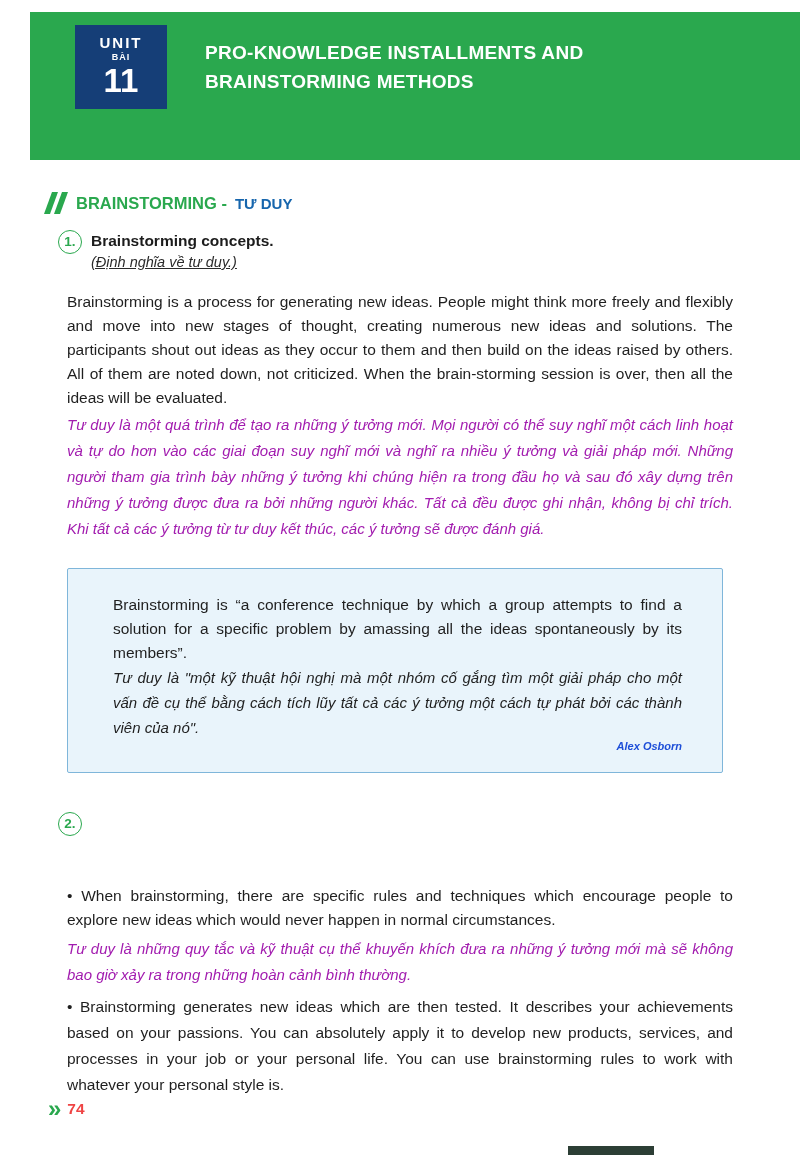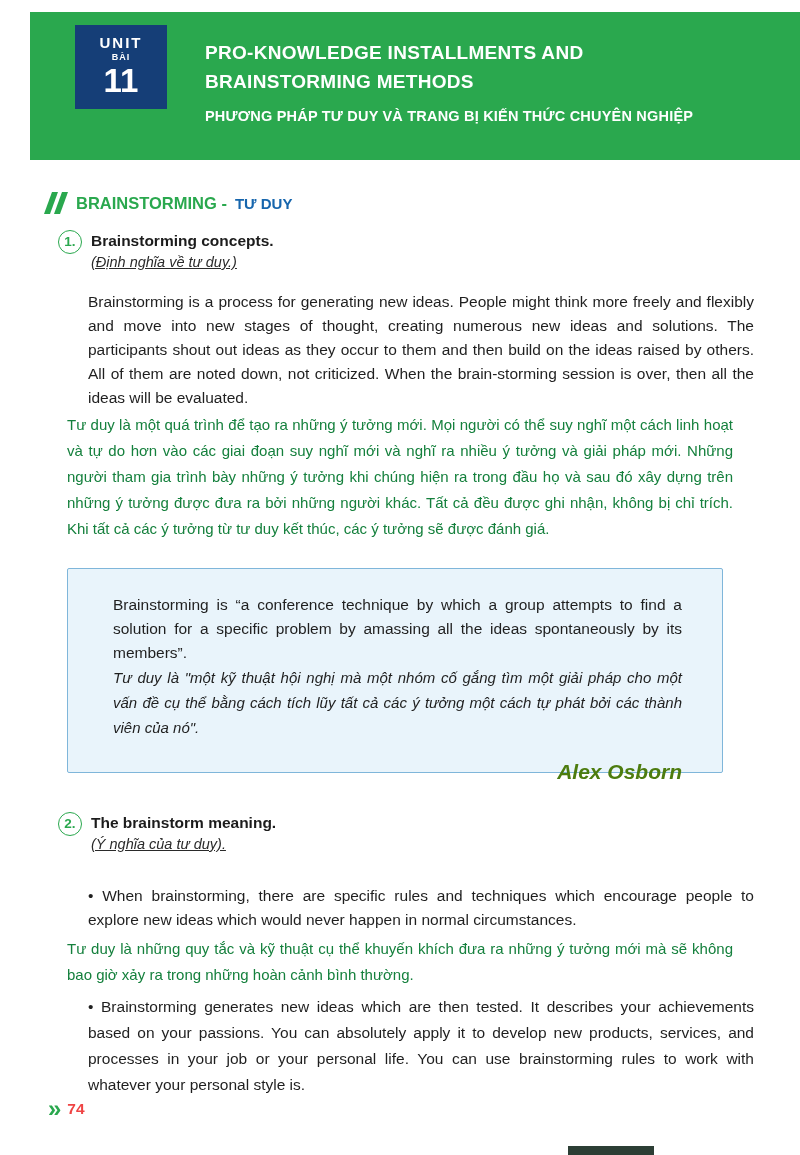--- a/index.html
+++ b/index.html
@@ -37,32 +37,32 @@
   .num-circle {
     flex:0 0 auto; width:24px; height:24px; border:1.6px solid #2aa84e; border-radius:50%;
     color:#2aa84e; font-weight:bold; font-size:13.5px; text-align:center; line-height:22px;
     margin-right:9px; margin-top:0px;
   }
   .item-title { font-size:15.5px; font-weight:bold; color:#1c1c1c; line-height:22px; }
   .item-subtitle { font-size:14.5px; font-style:italic; color:#2a2a2a; margin-top:2px;text-decoration:underline; }
 
   
   .para { position:absolute; left:67px; width:666px; text-align:justify; }
-  .para-en { font-size:15.5px; line-height:24px; color:#1f1f1f;margin-left:21px; }
-  .para-vi { font-size:15px; line-height:26px; color:#15803d; }
+  .para-en { font-size:15.5px; line-height:24px; color:#1f1f1f; }
+  .para-vi { font-size:15px; font-style:italic; line-height:26px; color:#a21caf; }
 
   
   .quote-box {
     position:absolute; left:67px; top:568px; width:656px; height:205px;
     background:#e9f4fb; border:1px solid #7fb6da; border-radius:2px;
     padding:24px 40px 6px 45px;
   }
   .quote-en { font-size:15.5px; line-height:24px; text-align:justify; color:#1f1f1f; }
   .quote-vi { font-size:15px; font-style:italic; line-height:25px; text-align:justify; color:#1f1f1f; }
-  .quote-attr { margin-top:20px; text-align:right; font-weight:bold; font-style:italic; font-size:21px; color:#4d7c0f; }
+  .quote-attr { text-align:right; font-weight:bold; font-style:italic; font-size:11px; color:#1d4ed8; }
 
   
   .footer { position:absolute; left:48px; top:1098px; display:flex; align-items:center; }
   .footer-chevrons { color:#2aa84e; font-size:24px; font-weight:bold; line-height:22px; margin-right:6px; }
   .footer-page { color:#ef4444; font-weight:bold; font-size:15.5px; }
 
   .bottom-mark { position:absolute; left:568px; bottom:0; width:86px; height:9px; background:#2c3e35; }
 </style>
 </head>
 <body>
@@ -71,21 +71,20 @@
 
   <div class="header-band">
     <div class="unit-box">
       <div class="unit-label">UNIT</div>
       <div class="unit-label-vi">BÀI</div>
       <div class="unit-number">11</div>
     </div>
     <div class="header-text">
       <div class="header-title">PRO-KNOWLEDGE INSTALLMENTS AND</div>
       <div class="header-title">BRAINSTORMING METHODS</div>
-      <div class="header-subtitle">PHƯƠNG PHÁP TƯ DUY VÀ TRANG BỊ KIẾN THỨC CHUYÊN NGHIỆP</div>
     </div>
   </div>
 
   <div class="section-heading">
     <span class="slashes">
         <i></i>
         <i></i>
       </span>
     <span class="sec-en">BRAINSTORMING -</span>
     <span class="sec-vi">TƯ DUY</span>
@@ -103,24 +102,20 @@
   <div class="para para-vi" style="top:412px;">Tư duy là một quá trình để tạo ra những ý tưởng mới. Mọi người có thể suy nghĩ một cách linh hoạt và tự do hơn vào các giai đoạn suy nghĩ mới và nghĩ ra nhiều ý tưởng và giải pháp mới. Những người tham gia trình bày những ý tưởng khi chúng hiện ra trong đầu họ và sau đó xây dựng trên những ý tưởng được đưa ra bởi những người khác. Tất cả đều được ghi nhận, không bị chỉ trích. Khi tất cả các ý tưởng từ tư duy kết thúc, các ý tưởng sẽ được đánh giá.</div>
 
   <div class="quote-box">
     <div class="quote-en">Brainstorming is “a conference technique by which a group attempts to find a solution for a specific problem by amassing all the ideas spontaneously by its members”.</div>
     <div class="quote-vi">Tư duy là "một kỹ thuật hội nghị mà một nhóm cố gắng tìm một giải pháp cho một vấn đề cụ thể bằng cách tích lũy tất cả các ý tưởng một cách tự phát bởi các thành viên của nó".</div>
     <div class="quote-attr">Alex Osborn</div>
   </div>
 
   <div class="item-head" style="top:812px;">
     <span class="num-circle">2.</span>
-    <div>
-      <div class="item-title">The brainstorm meaning.</div>
-      <div class="item-subtitle">(Ý nghĩa của tư duy).</div>
-    </div>
   </div>
 
   <div class="para para-en" style="top:884px;">• When brainstorming, there are specific rules and techniques which encourage people to explore new ideas which would never happen in normal circumstances.</div>
   <div class="para para-vi" style="top:936px;">Tư duy là những quy tắc và kỹ thuật cụ thể khuyến khích đưa ra những ý tưởng mới mà sẽ không bao giờ xảy ra trong những hoàn cảnh bình thường.</div>
   <div class="para para-en" style="top:994px; line-height:26px;">• Brainstorming generates new ideas which are then tested. It describes your achievements based on your passions. You can absolutely apply it to develop new products, services, and processes in your job or your personal life. You can use brainstorming rules to work with whatever your personal style is.</div>
 
   <div class="footer">
     <span class="footer-chevrons">»</span>
     <span class="footer-page">74</span>
   </div>

